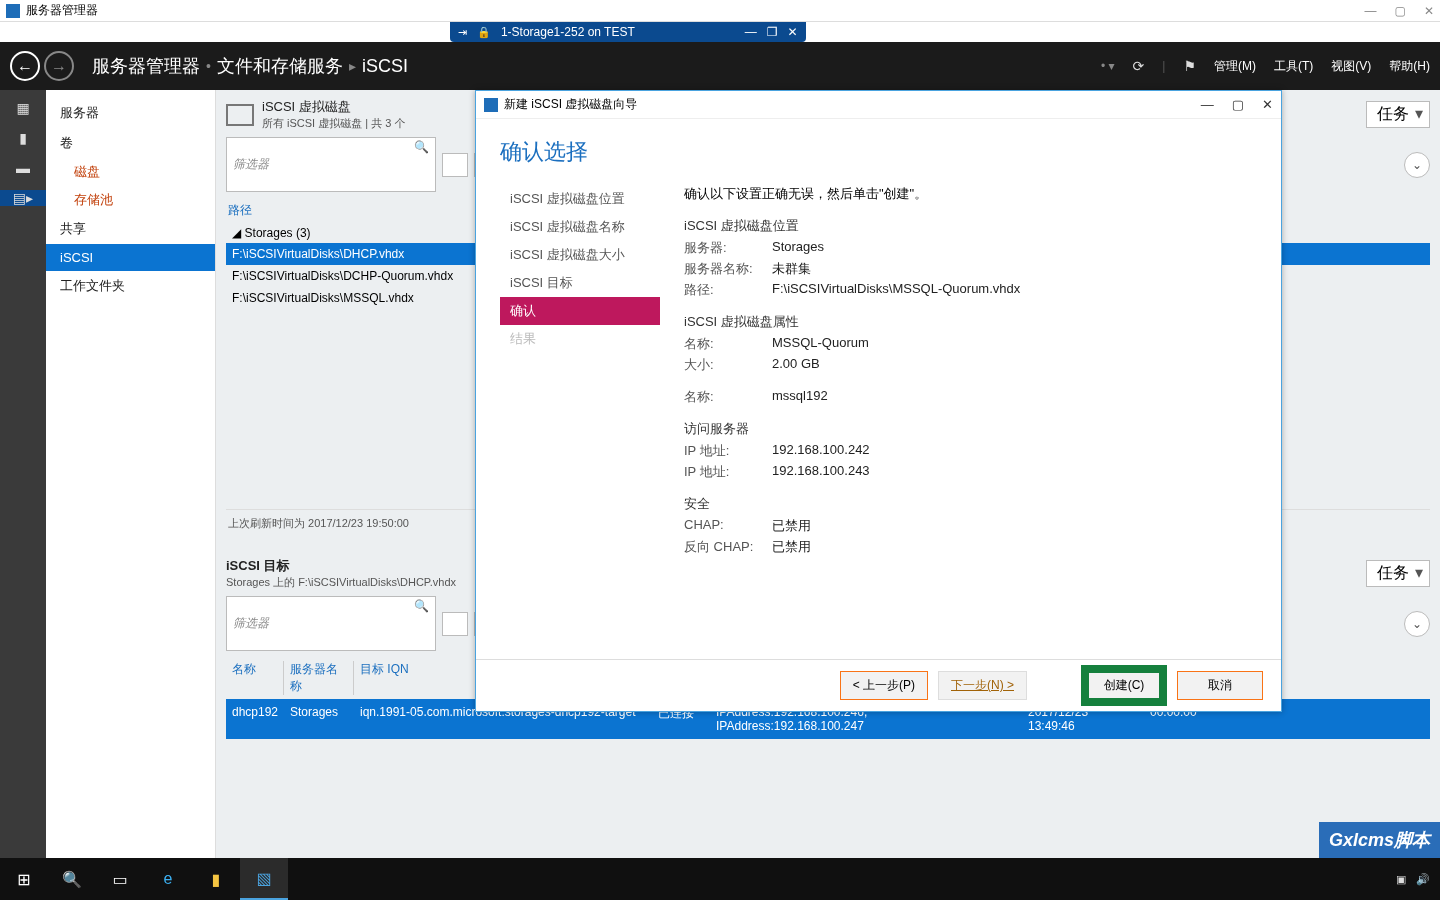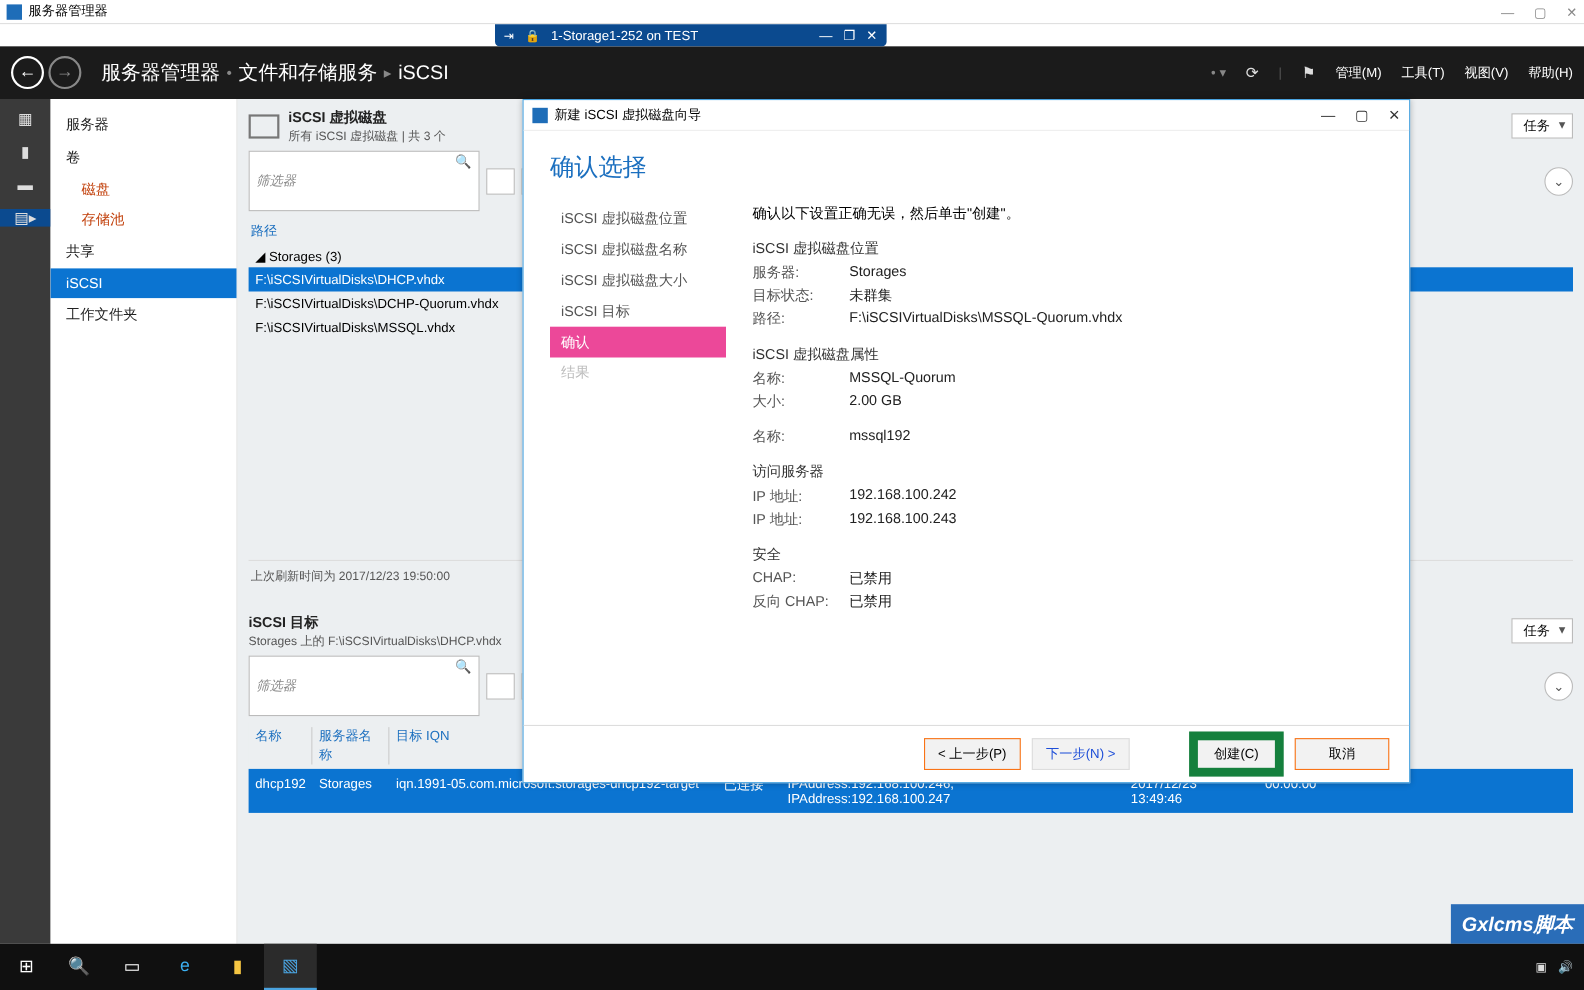--- a/index.html
+++ b/index.html
@@ -39,21 +39,21 @@
 .left-nav .item{padding:6px 14px;font-size:13px;color:#222;}
 .left-nav .sub{padding-left:28px;font-size:13px;color:#c2410c;padding-top:5px;padding-bottom:5px;}
 .left-nav .item.sel,.left-nav .sub.sel{background:#0b74d1;color:#fff;}
 
 
 .center{flex:1;background:#eceff1;padding:8px 10px;position:relative;overflow:hidden;}
 .panel-hdr{display:flex;align-items:center;gap:8px;margin-bottom:6px;}
 .panel-hdr .big-ico{width:28px;height:22px;border:2px solid #777;display:inline-block;position:relative;}
 .panel-title{font-size:13px;color:#222;}
 .panel-sub{font-size:11px;color:#555;}
-.tasks-btn{margin-left:auto;background:#fff;border:1px solid #bbb;padding:2px 20px 2px 10px;font-size:12px;position:relative;}
+.tasks-btn{margin-left:auto;background:#fff;border:1px solid #bbb;padding:2px 20px 2px 10px;font-size:16px;position:relative;}
 .tasks-btn::after{content:"▾";position:absolute;right:6px;top:2px;color:#555;}
 .filter-row{display:flex;align-items:center;gap:6px;margin:6px 0;}
 .filter-input{flex:0 0 210px;background:#fff;border:1px solid #bbb;padding:18px 6px;font-style:italic;color:#888;position:relative;}
 .filter-input::after{content:"🔍";position:absolute;right:6px;top:2px;font-style:normal;color:#333;}
 .dd-box{width:26px;height:24px;border:1px solid #bbb;background:#fff;}
 .odot{width:26px;height:26px;border:1px solid #bbb;border-radius:50%;background:#fff;margin-left:auto;display:flex;align-items:center;justify-content:center;font-size:12px;color:#555;}
 .col-hdr{font-size:12px;color:#1b6fbf;padding:4px 2px;}
 .tree-exp{font-size:12px;padding:3px 6px;}
 .list-row{padding:4px 6px;font-size:12px;}
 .list-row.sel{background:#0b74d1;color:#fff;}
@@ -69,32 +69,32 @@
 
 .wizard{position:absolute;left:475px;top:90px;width:807px;height:622px;background:#fff;border:1px solid #4aa3df;box-shadow:0 0 6px rgba(0,0,0,.3);display:flex;flex-direction:column;}
 .wiz-title{height:28px;display:flex;align-items:center;padding:0 8px;border-bottom:1px solid #eee;}
 .wiz-title .ico{width:14px;height:14px;background:#1e6db8;margin-right:6px;}
 .wiz-ctrls{margin-left:auto;display:flex;gap:18px;color:#333;font-size:13px;}
 .wiz-heading{font-size:22px;color:#1b6fbf;padding:18px 24px;font-weight:300;}
 .wiz-body{flex:1;display:flex;padding:0 24px 10px 24px;}
 .wiz-steps{width:160px;font-size:13px;}
 .wiz-steps .step{padding:5px 10px;color:#666;}
 .wiz-steps .step.done{color:#555;}
-.wiz-steps .step.sel{background:#ec4899;color:#fff;}
+.wiz-steps .step.sel{background:#be185d;color:#fff;}
 .wiz-steps .step.dis{color:#bbb;}
 .wiz-content{flex:1;padding-left:24px;font-size:13px;}
 .wiz-intro{margin-bottom:14px;}
 .kv-group{margin-bottom:14px;}
 .kv-group .grp-title{color:#333;margin-bottom:4px;}
 .kv{display:flex;margin:3px 0;}
 .kv .k{width:88px;color:#555;}
 .kv .v{color:#222;}
 .wiz-footer{height:52px;border-top:1px solid #ddd;display:flex;align-items:center;justify-content:flex-end;gap:10px;padding:0 18px;}
 .wbtn{min-width:86px;padding:5px 12px;border:1px solid #f97316;background:#f2f2f2;font-size:12px;text-align:center;}
-.wbtn.dis{color:#1d4ed8;border-color:#ddd;}
+.wbtn.dis{color:#a16207;border-color:#ddd;text-decoration:underline;}
 .wbtn.primary{border:8px solid #15803d;padding:4px 11px;margin-left:44px;}
 
 
 .taskbar{position:absolute;bottom:0;left:0;right:0;height:42px;background:#101010;display:flex;align-items:center;}
 .tb-item{width:48px;height:42px;display:flex;align-items:center;justify-content:center;color:#fff;font-size:16px;}
 .tb-item.active{background:#2b2b2b;border-bottom:2px solid #4aa3df;}
 .tb-right{margin-left:auto;display:flex;align-items:center;gap:10px;padding-right:10px;color:#ddd;font-size:11px;}
 .watermark{position:absolute;right:0;bottom:42px;background:#2a6db8;color:#fff;font-size:18px;font-weight:bold;padding:6px 10px;font-style:italic;}
 .bg-clock{position:absolute;right:12px;bottom:48px;font-size:12px;color:#333;}
 </style>
@@ -162,21 +162,21 @@
     <div class="item">共享</div>
     <div class="item sel">iSCSI</div>
     <div class="item">工作文件夹</div>
   </div>
 
   <div class="center">
 
     <div class="panel-hdr">
       <span class="big-ico"></span>
       <div>
-        <div class="panel-title" style="font-weight:bold">iSCSI 虚拟磁盘</div>
+        <div class="panel-title" style="font-weight:normal">iSCSI 虚拟磁盘</div>
         <div class="panel-sub">所有 iSCSI 虚拟磁盘 | 共 3 个</div>
       </div>
       <div class="tasks-btn">任务</div>
     </div>
     <div class="filter-row">
       <div class="filter-input">筛选器</div>
       <div class="dd-box"></div>
       <div class="dd-box"></div>
       <div class="odot">⌄</div>
     </div>
@@ -246,21 +246,21 @@
     <div class="wiz-content">
       <div class="wiz-intro">确认以下设置正确无误，然后单击"创建"。</div>
 
       <div class="kv-group">
         <div class="grp-title">iSCSI 虚拟磁盘位置</div>
         <div class="kv">
             <div class="k">服务器:</div>
             <div class="v">Storages</div>
           </div>
         <div class="kv">
-            <div class="k">目标状态:</div>
+            <div class="k">服务器名称:</div>
             <div class="v">未群集</div>
           </div>
         <div class="kv">
             <div class="k">路径:</div>
             <div class="v">F:\iSCSIVirtualDisks\MSSQL-Quorum.vhdx</div>
           </div>
       </div>
 
       <div class="kv-group">
         <div class="grp-title">iSCSI 虚拟磁盘属性</div>

